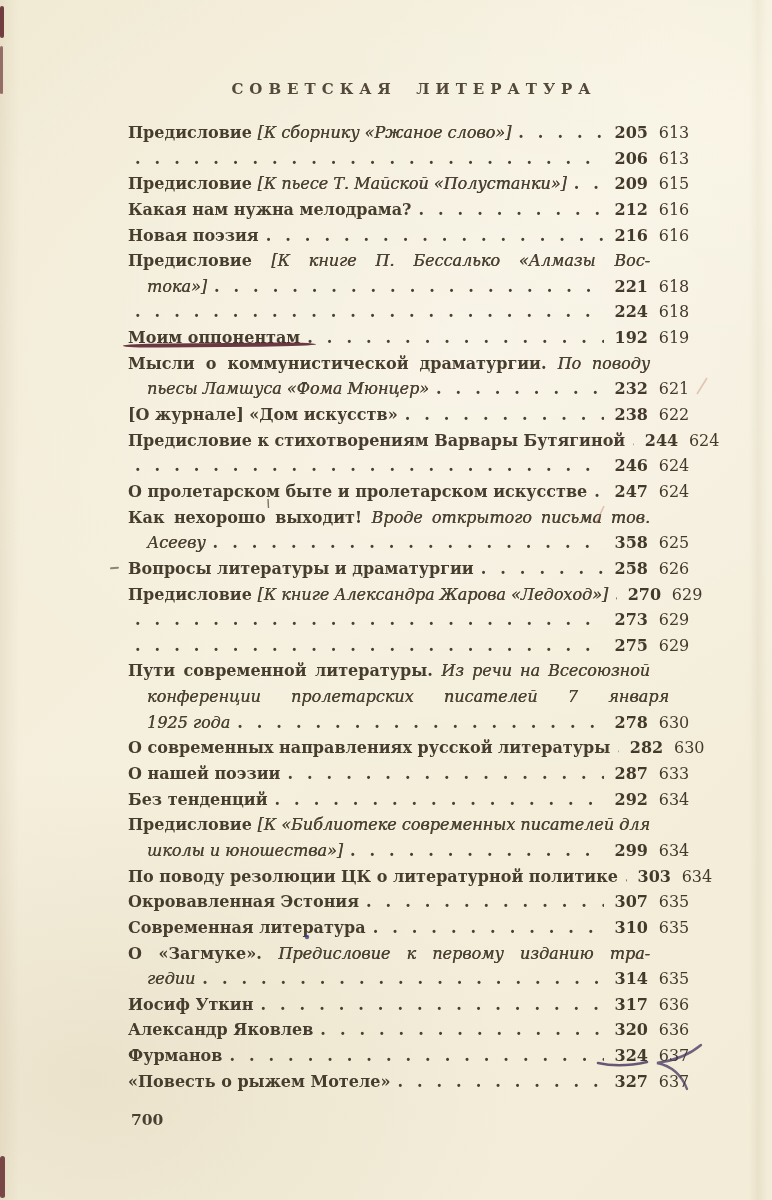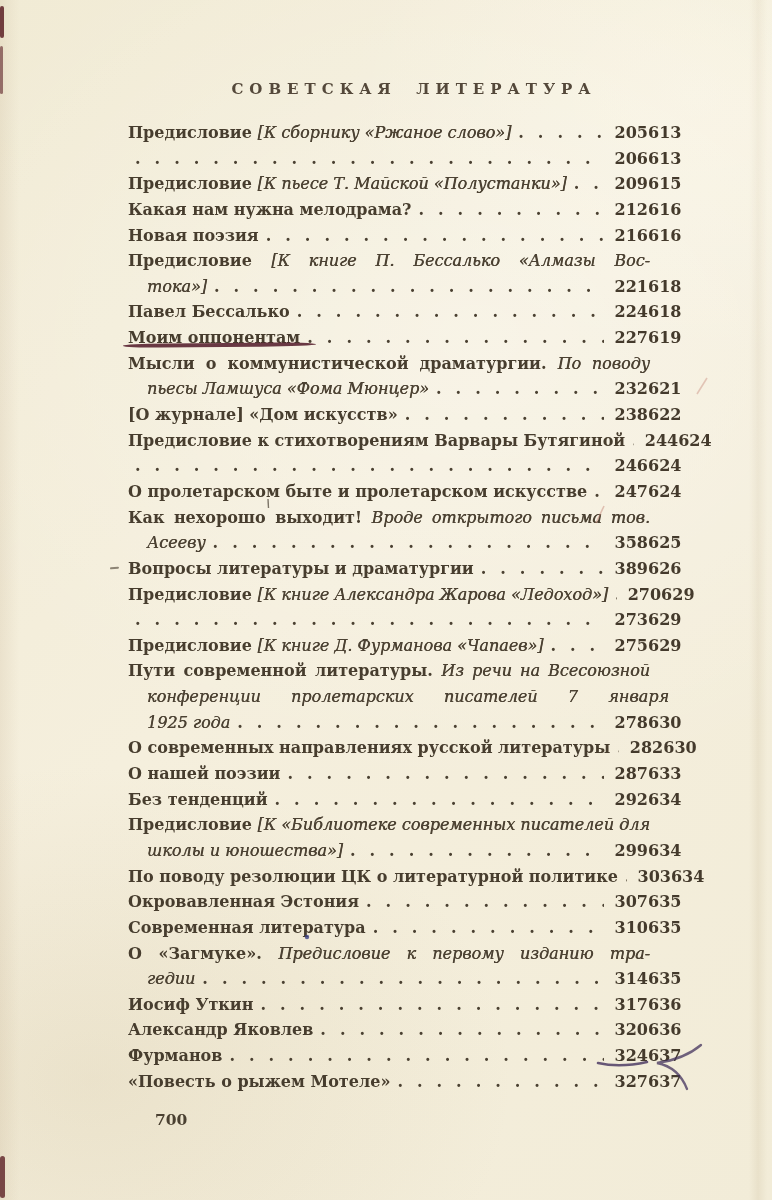--- a/index.html
+++ b/index.html
@@ -36,35 +36,35 @@
   .rm{font-weight:bold;color:#473d2e;}
   .it{font-style:italic;font-weight:normal;color:#4c4233;text-shadow:0.35px 0 0 currentColor;}
   .dots{
     flex:1 1 auto;min-width:0;overflow:hidden;
     padding-left:7px;padding-right:2px;
     font-weight:bold;color:#4a4031;
     letter-spacing:14px;
   }
   .dots::after{content:"......................................................";}
   .pg{flex:0 0 44px;text-align:right;font-weight:bold;color:#443a2c;}
-  .nt{flex:0 0 52px;text-align:left;font-weight:bold;color:#443a2c;}
+  .nt{flex:0 0 52px;text-align:center;font-weight:normal;color:#443a2c;}
   .pen-under{position:relative;}
   .pen-under::after{
     content:"";position:absolute;left:-5px;right:-16px;bottom:-0.5px;height:4.2px;
     background:#551e2c;opacity:0.88;
     border-radius:46% 54% 60% 40% / 90% 100% 100% 90%;
     transform:rotate(-0.5deg);
   }
   .margin-dash{
     position:absolute;left:-18px;top:11.5px;width:9px;height:2.2px;
     background:#6a6052;opacity:0.75;transform:rotate(-6deg);border-radius:2px;
   }
   .folio{
     position:absolute;left:131px;top:1110px;
-    font-size:15.5px;font-weight:bold;color:#4a4031;margin-left:24px;
+    font-size:15.5px;font-weight:bold;color:#4a4031;
   }
   .ink-overlay{position:absolute;left:0;top:0;pointer-events:none;}
 </style>
 </head>
 <body>
 
 <div class="page">
 
   <div class="chapter-header">СОВЕТСКАЯ ЛИТЕРАТУРА</div>
 
@@ -101,29 +101,28 @@
       <div class="toc-row spread">
         <span class="txt"><span class="rm">Предисловие </span><span class="it">[К книге П. Бессалько «Алмазы Вос-</span></span>
       </div>
       <div class="toc-row indent">
         <span class="txt"><span class="it">тока»]</span></span>
         <span class="dots"></span>
         <span class="pg">221</span>
         <span class="nt">618</span>
       </div>
       <div class="toc-row">
-        <span class="txt"><span class="rm">Павел Бессалько</span></span>
         <span class="dots"></span>
         <span class="pg">224</span>
         <span class="nt">618</span>
       </div>
       <div class="toc-row">
         <span class="txt"><span class="rm pen-under">Моим оппонентам</span></span>
         <span class="dots"></span>
-        <span class="pg">227</span>
+        <span class="pg">192</span>
         <span class="nt">619</span>
       </div>
       <div class="toc-row spread">
         <span class="txt"><span class="rm">Мысли о коммунистической драматургии. </span><span class="it">По поводу</span></span>
       </div>
       <div class="toc-row indent">
         <span class="txt"><span class="it">пьесы Ламшуса «Фома Мюнцер»</span></span>
         <span class="dots"></span>
         <span class="pg">232</span>
         <span class="nt">621</span>
@@ -156,37 +155,36 @@
       </div>
       <div class="toc-row indent">
         <span class="txt"><span class="it">Асееву</span></span>
         <span class="dots"></span>
         <span class="pg">358</span>
         <span class="nt">625</span>
       </div>
       <div class="toc-row">
         <span class="txt"><span class="rm">Вопросы литературы и драматургии</span></span>
         <span class="dots"></span>
-        <span class="pg">389</span>
+        <span class="pg">258</span>
         <span class="nt">626</span>
         <span class="margin-dash"></span>
       </div>
       <div class="toc-row">
         <span class="txt"><span class="rm">Предисловие </span><span class="it">[К книге Александра Жарова «Ледоход»]</span></span>
         <span class="dots"></span>
         <span class="pg">270</span>
         <span class="nt">629</span>
       </div>
       <div class="toc-row">
         <span class="dots"></span>
         <span class="pg">273</span>
         <span class="nt">629</span>
       </div>
       <div class="toc-row">
-        <span class="txt"><span class="rm">Предисловие </span><span class="it">[К книге Д. Фурманова «Чапаев»]</span></span>
         <span class="dots"></span>
         <span class="pg">275</span>
         <span class="nt">629</span>
       </div>
       <div class="toc-row spread">
         <span class="txt"><span class="rm">Пути современной литературы. </span><span class="it">Из речи на Всесоюзной</span></span>
       </div>
       <div class="toc-row indent spread">
         <span class="txt"><span class="it">конференции пролетарских писателей 7 января</span></span>
       </div>

